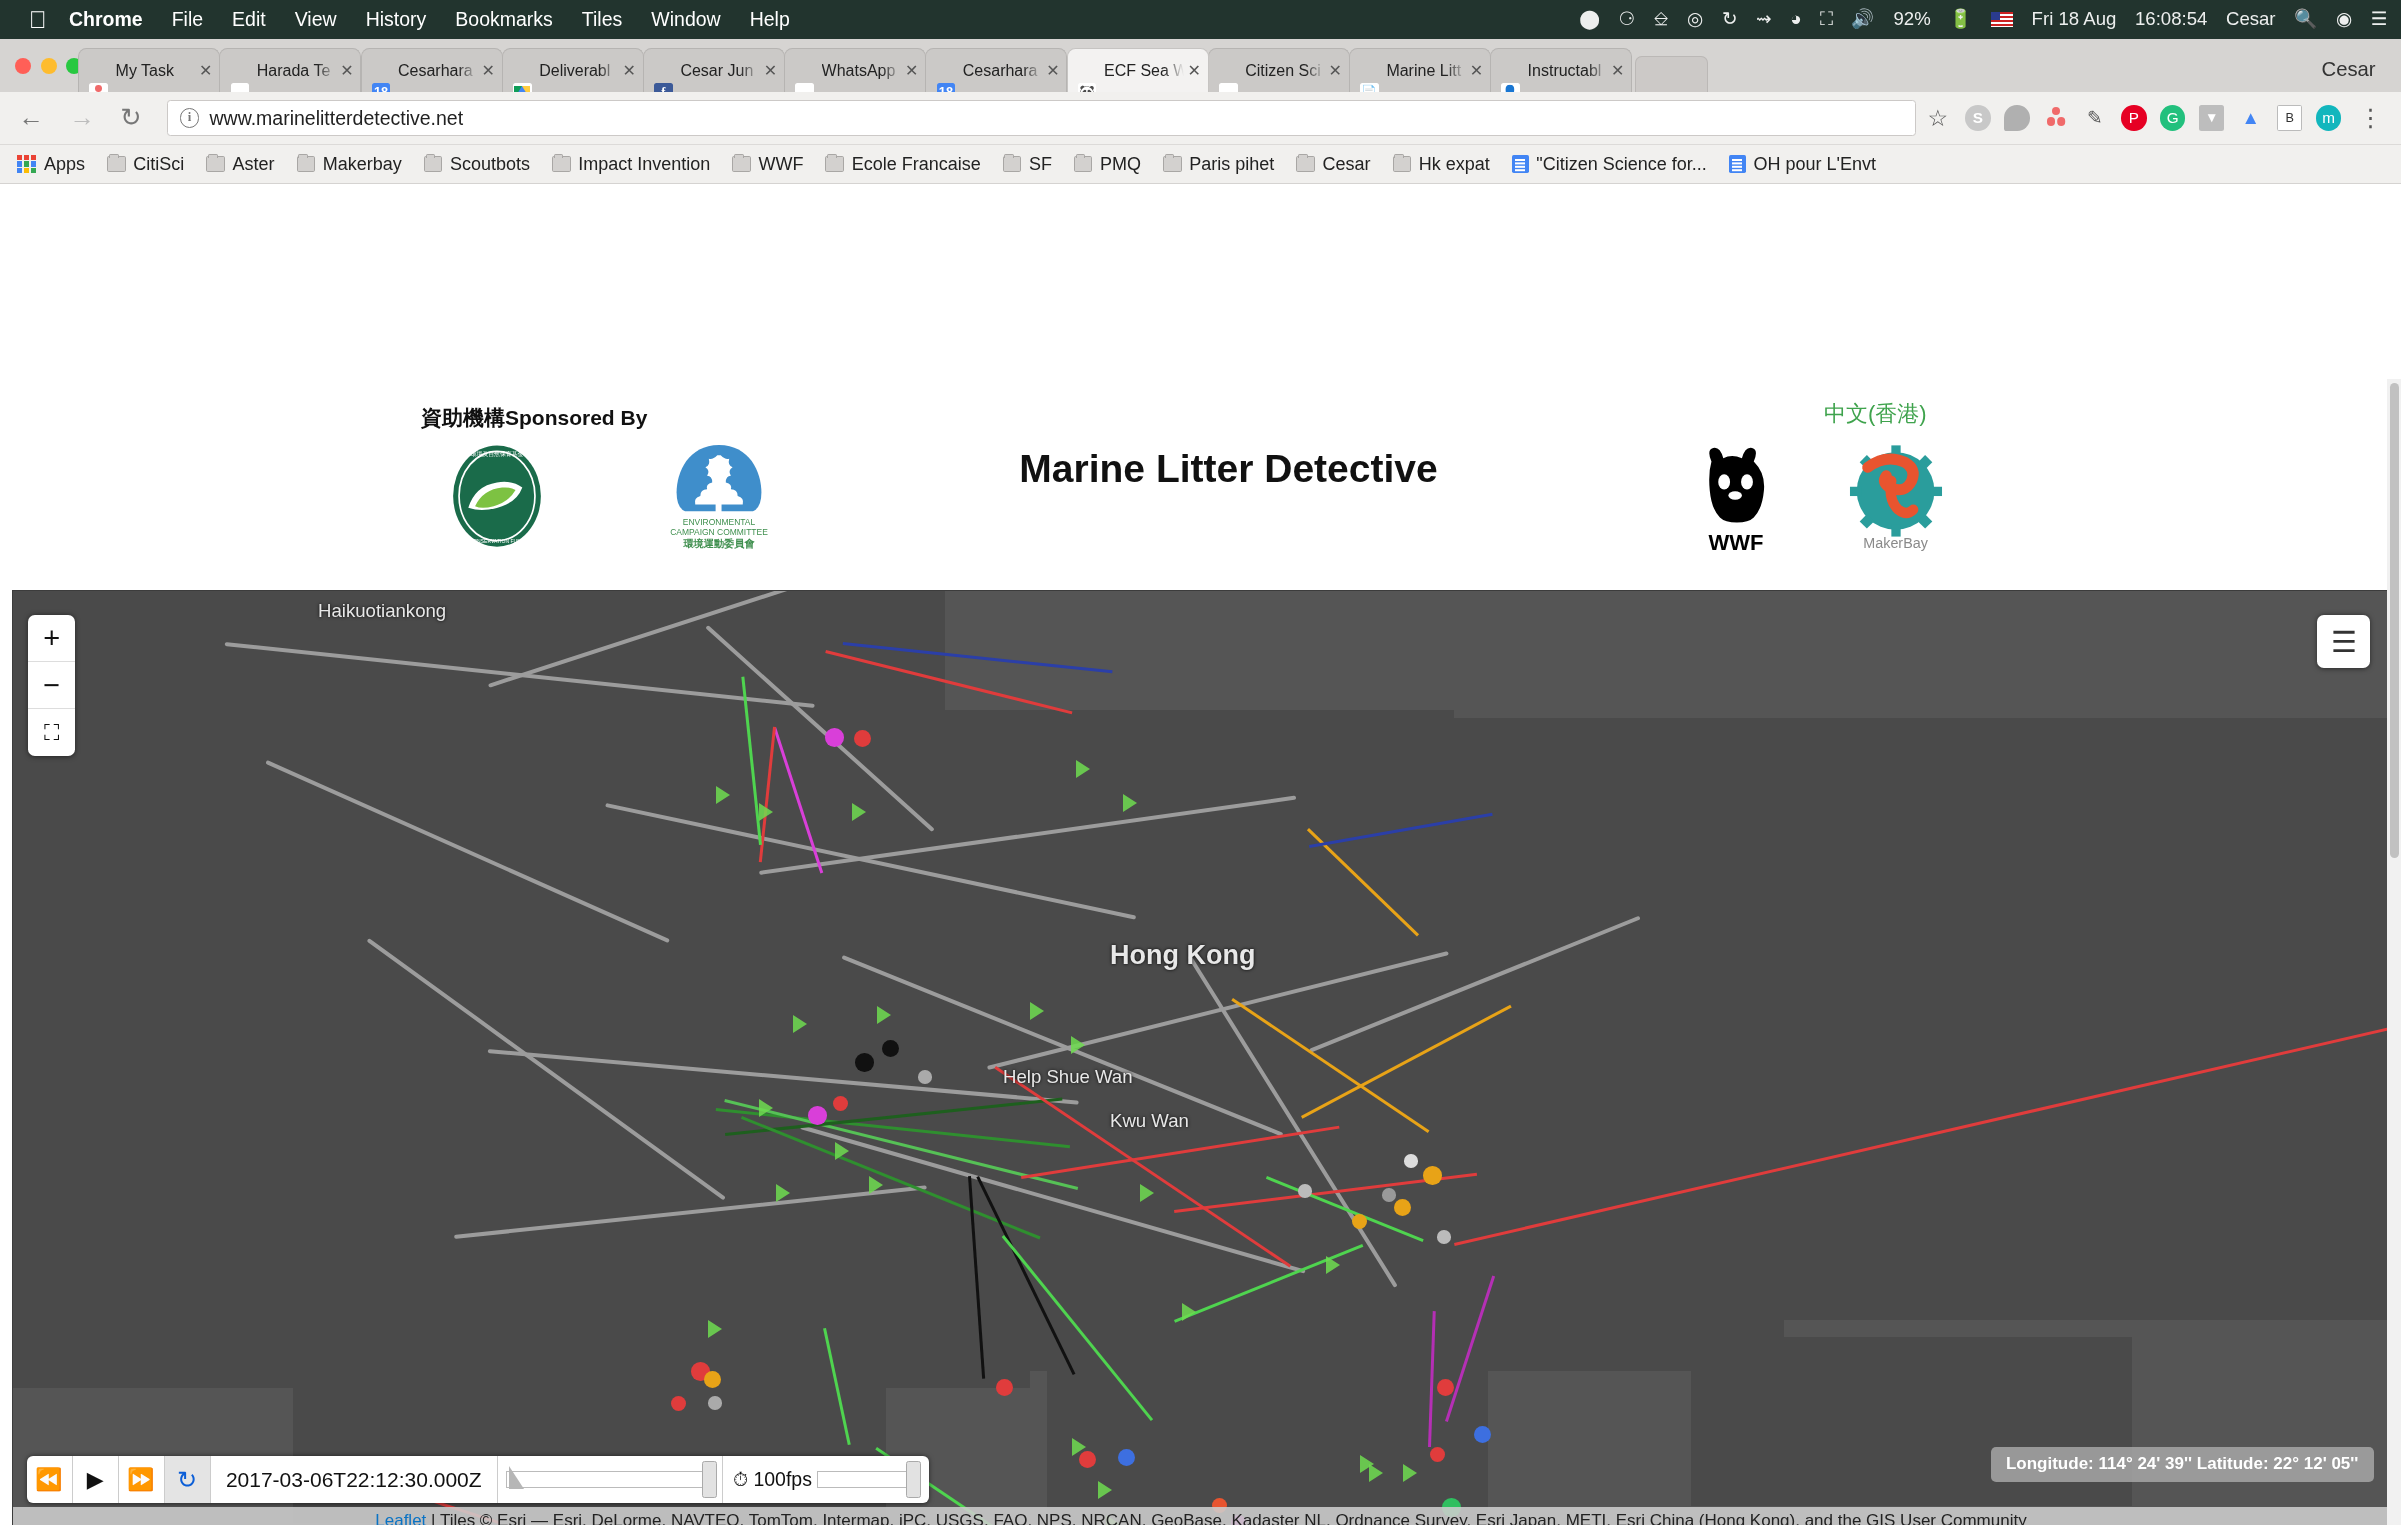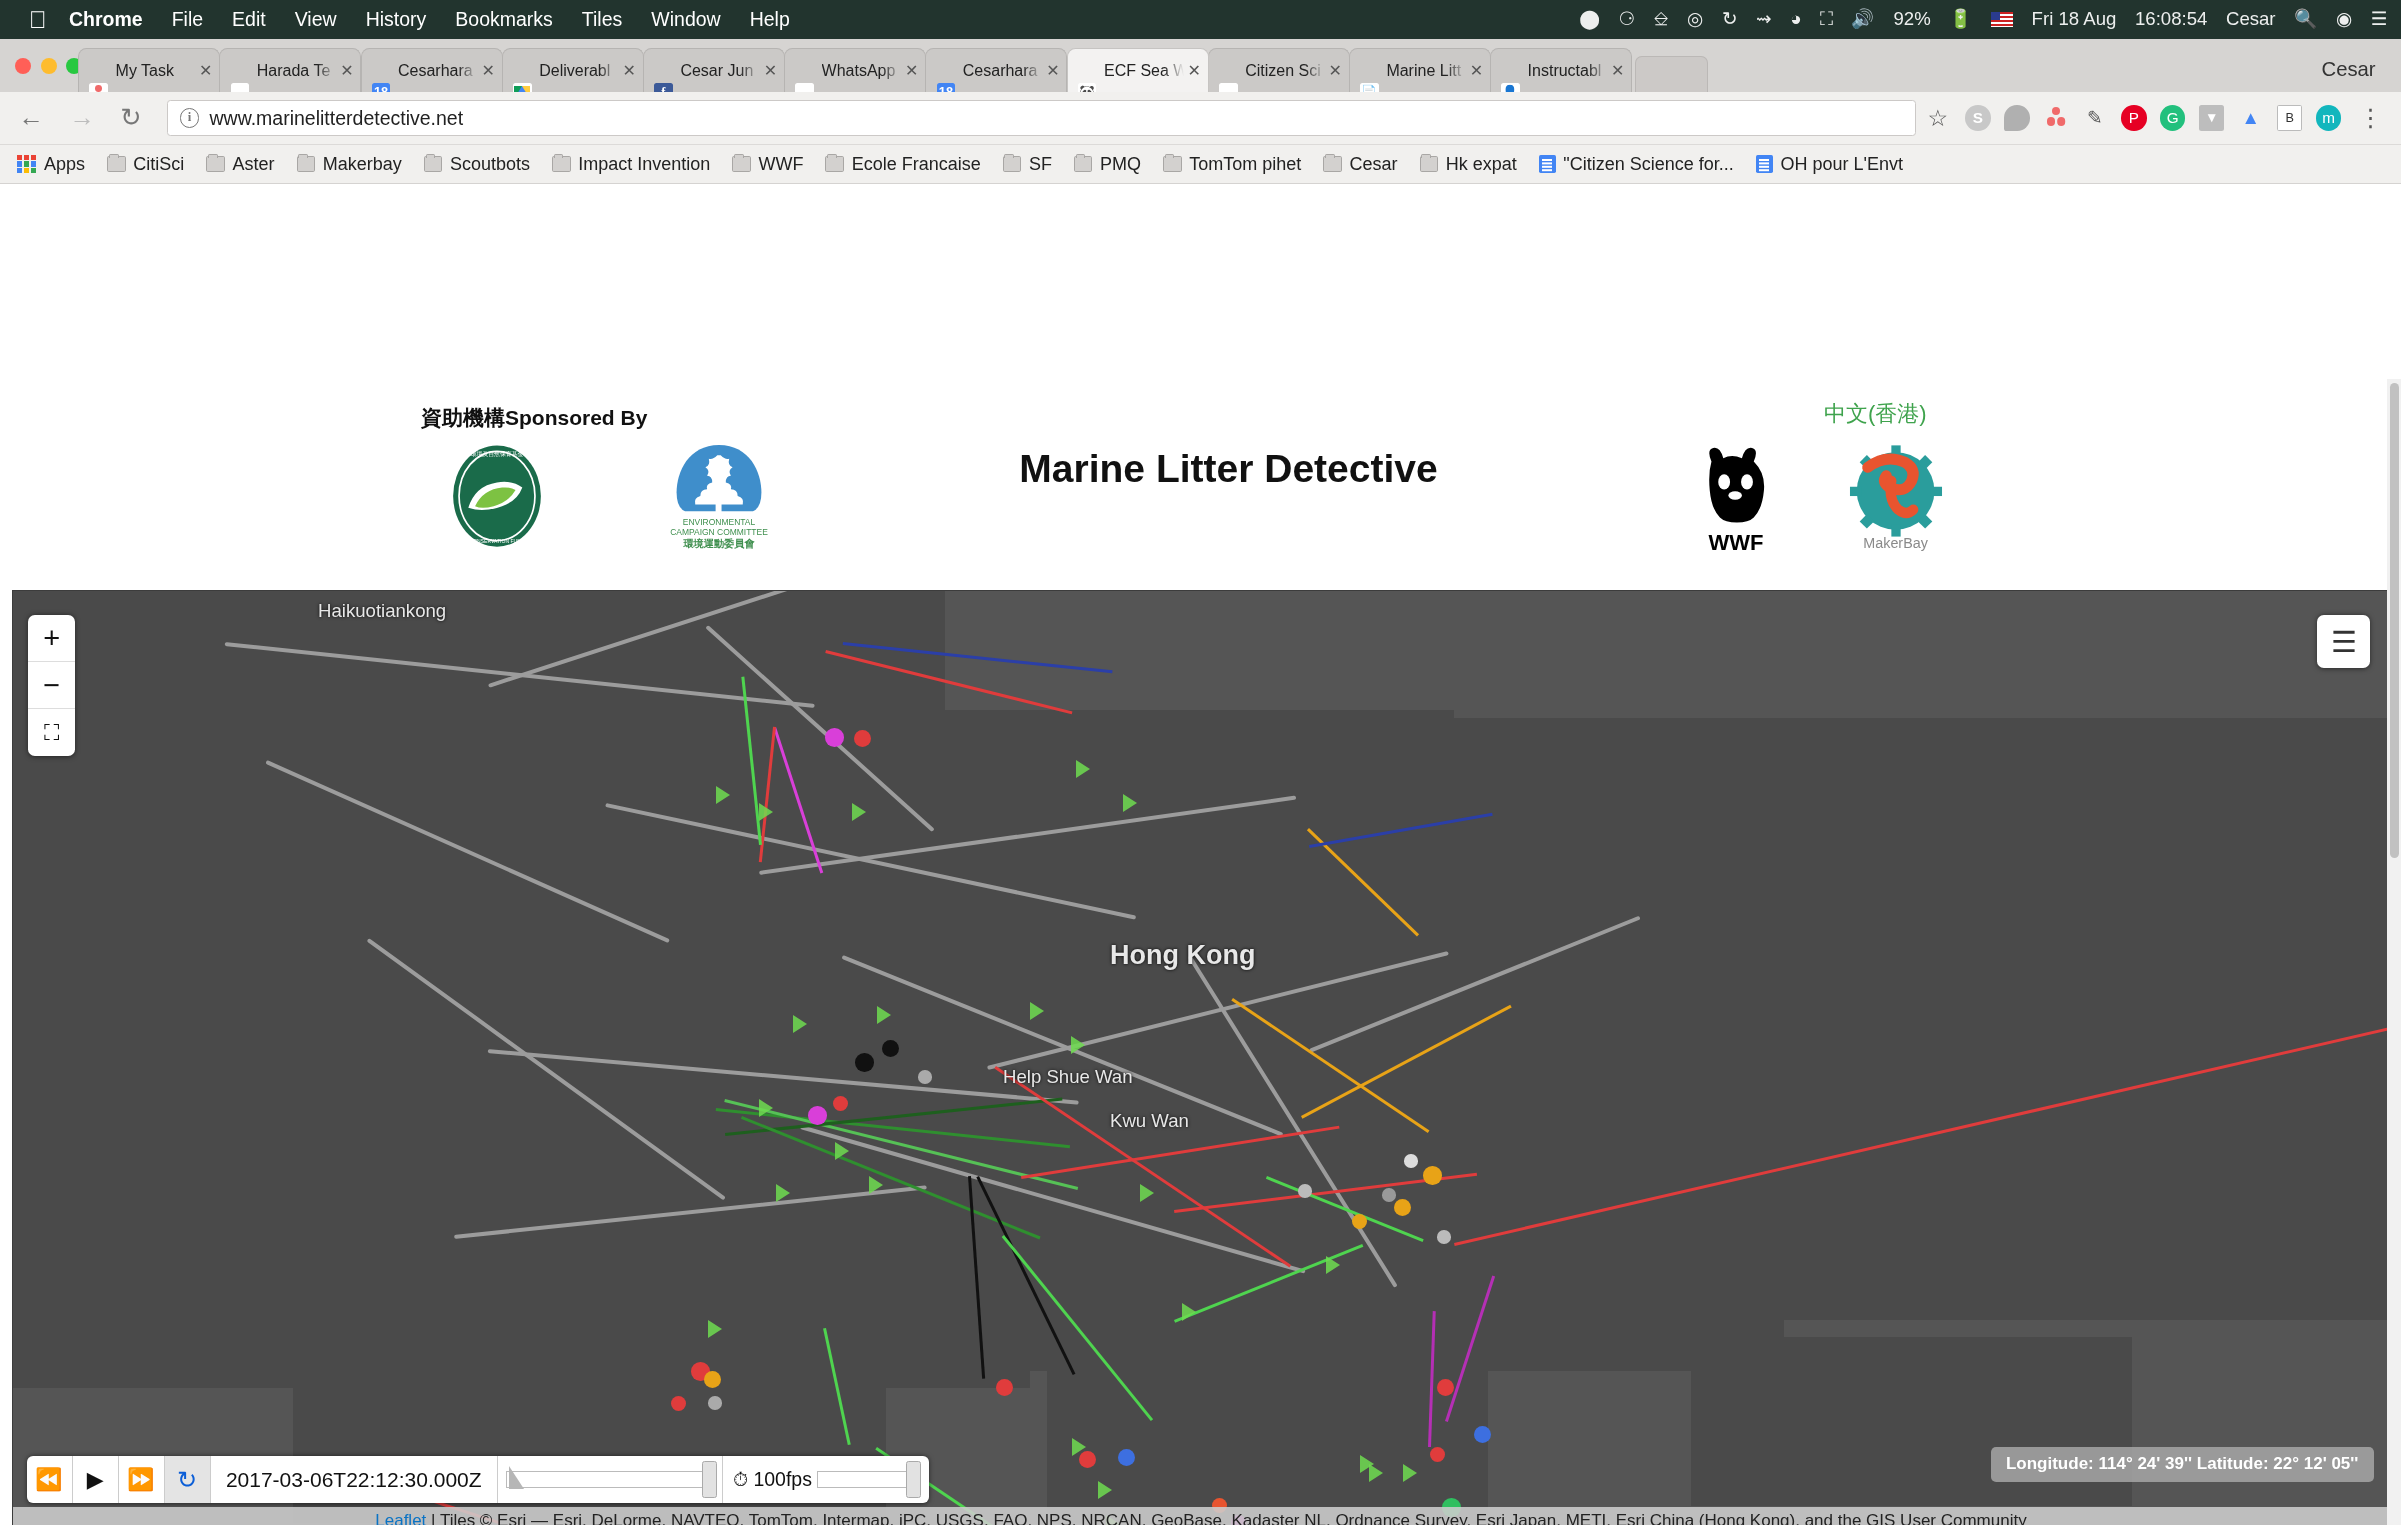--- a/index.html
+++ b/index.html
@@ -467,21 +467,21 @@
   <div class="bm">
       <span class="folder"></span>
       <span>SF</span>
     </div>
   <div class="bm">
       <span class="folder"></span>
       <span>PMQ</span>
     </div>
   <div class="bm">
       <span class="folder"></span>
-      <span>TomTom pihet</span>
+      <span>Paris pihet</span>
     </div>
   <div class="bm">
       <span class="folder"></span>
       <span>Cesar</span>
     </div>
   <div class="bm">
       <span class="folder"></span>
       <span>Hk expat</span>
     </div>
   <div class="bm">

